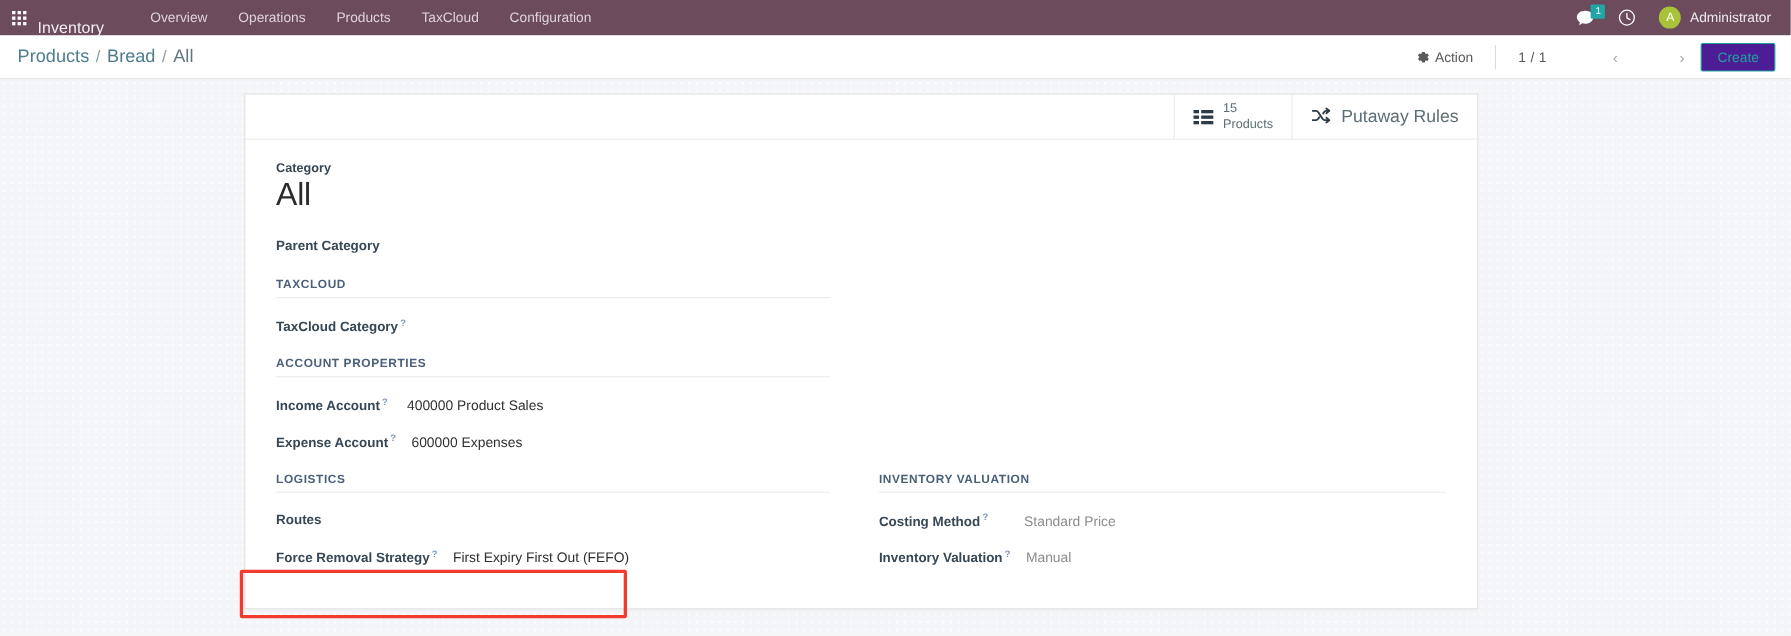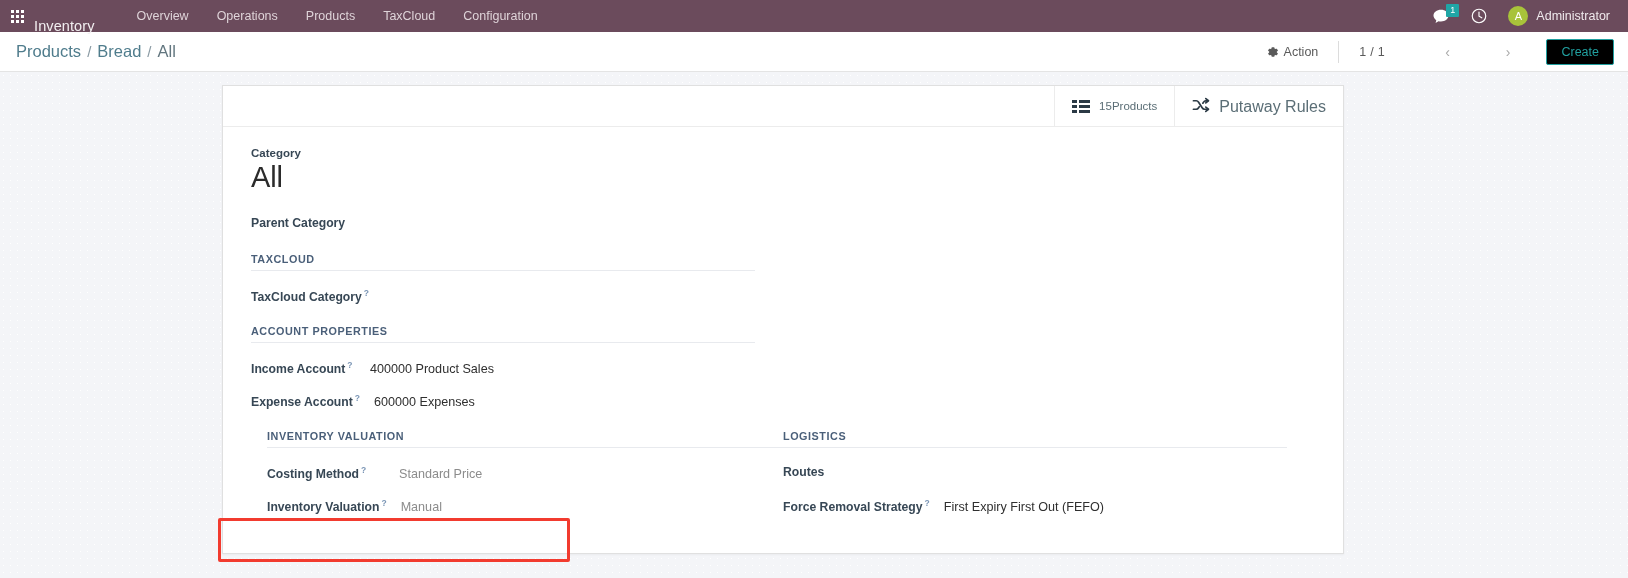--- a/index.html
+++ b/index.html
@@ -126,24 +126,24 @@
     font-size: 12.5px; color: #5a5a5a;
     padding-left: 14px;
     gap: 46px;
   }
   .pager-count { margin-right: 9px; letter-spacing: .3px; }
   .pager-arrow {
     color: #a9a9a9; padding: 0 5px; cursor: pointer;
     font-size: 14px; line-height: 1;
   }
   .create-btn {
-    margin-left: 31px;
+    margin-left: 10px;
     border: 1px solid #21a0a0;
     color: #21a0a0;
-    background: #000000;
+    background: #4c1d95;
     font-size: 12.5px;
     padding: 5px 14px;
     border-radius: 2px;
     cursor: pointer;
     font-family: inherit;
     font-weight: 400;
   }
 
   
   .view-area {
@@ -175,25 +175,24 @@
     display: flex;
     align-items: center;
     gap: 9px;
     padding: 0 17px;
     border-left: 1px solid #ececec;
     cursor: pointer;
     min-width: 70px;
     height: 41px;
   }
   .smart-btn .sb-text {
-    display: flex; flex-direction: row;
+    display: flex; flex-direction: column;
     line-height: 1.18;
     font-size: 11.5px;
     color: #62757d;
-    text-align: center;
   }
   .sb-value { font-size: 11.5px; color: #5b6e76; }
   .sb-label { font-size: 11.5px; color: #5b6e76; }
   .sb-single { font-size: 16px; color: #5b6e76; }
 
   
   .icon-list { display: grid; grid-template-columns: 5px 11px; grid-auto-rows: 3px; gap: 2px 2px; }
   .icon-list i { background: #2b3a45; display: block; }
   .icon-shuffle { color: #2b3a45; font-size: 17px; line-height: 1; }
 
@@ -427,54 +426,54 @@
               <span>Expense Account</span><span class="tip">?</span>
             </span>
             <span class="field-value">600000 Expenses</span>
           </div>
         </div>
         <div class="col right"></div>
       </div>
 
       <div class="cols">
 
+        <div class="col">
+          <div class="sect-title">LOGISTICS</div>
+
+          <div class="field-row">
+            <span class="field-label label-w-1">Routes</span>
+            <span class="field-value"></span>
+          </div>
+
+          <div class="field-row">
+            <span class="field-label label-w-3">
+              <span>Force Removal Strategy</span><span class="tip">?</span>
+            </span>
+            <span class="field-value">First Expiry First Out (FEFO)</span>
+          </div>
+        </div>
+
         <div class="col right">
           <div class="sect-title">INVENTORY VALUATION</div>
 
           <div class="field-row">
             <span class="field-label label-w-4">
               <span>Costing Method</span><span class="tip">?</span>
             </span>
             <span class="field-value readonly">Standard Price</span>
           </div>
 
           <div class="field-row">
             <span class="field-label label-w-4">
               <span>Inventory Valuation</span><span class="tip">?</span>
             </span>
             <span class="field-value readonly">Manual</span>
           </div>
         </div>
 
-        <div class="col">
-          <div class="sect-title">LOGISTICS</div>
-
-          <div class="field-row">
-            <span class="field-label label-w-1">Routes</span>
-            <span class="field-value"></span>
-          </div>
-
-          <div class="field-row">
-            <span class="field-label label-w-3">
-              <span>Force Removal Strategy</span><span class="tip">?</span>
-            </span>
-            <span class="field-value">First Expiry First Out (FEFO)</span>
-          </div>
-        </div>
-
       </div>
 
     </div>
   </div>
 
   <div class="annot-box" style="left:218px; top:446px; width:352px; height:44px;"></div>
 
 </div>
 
 </body></html>

